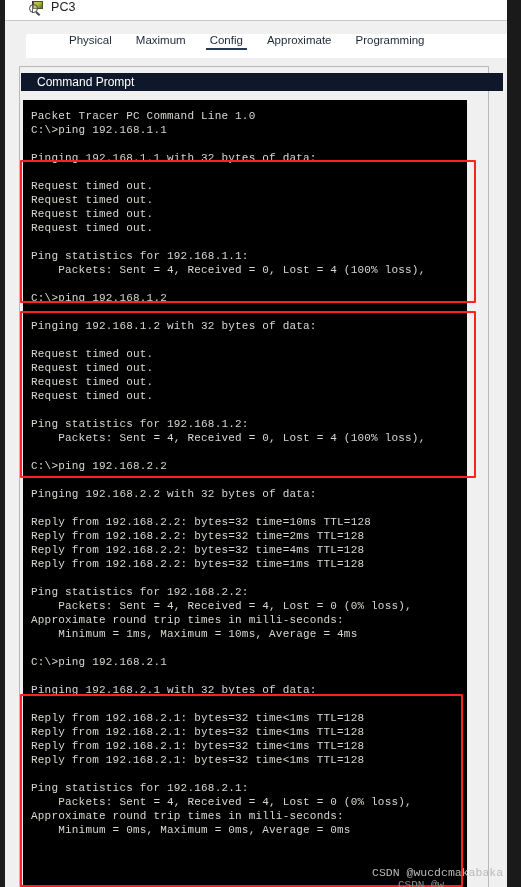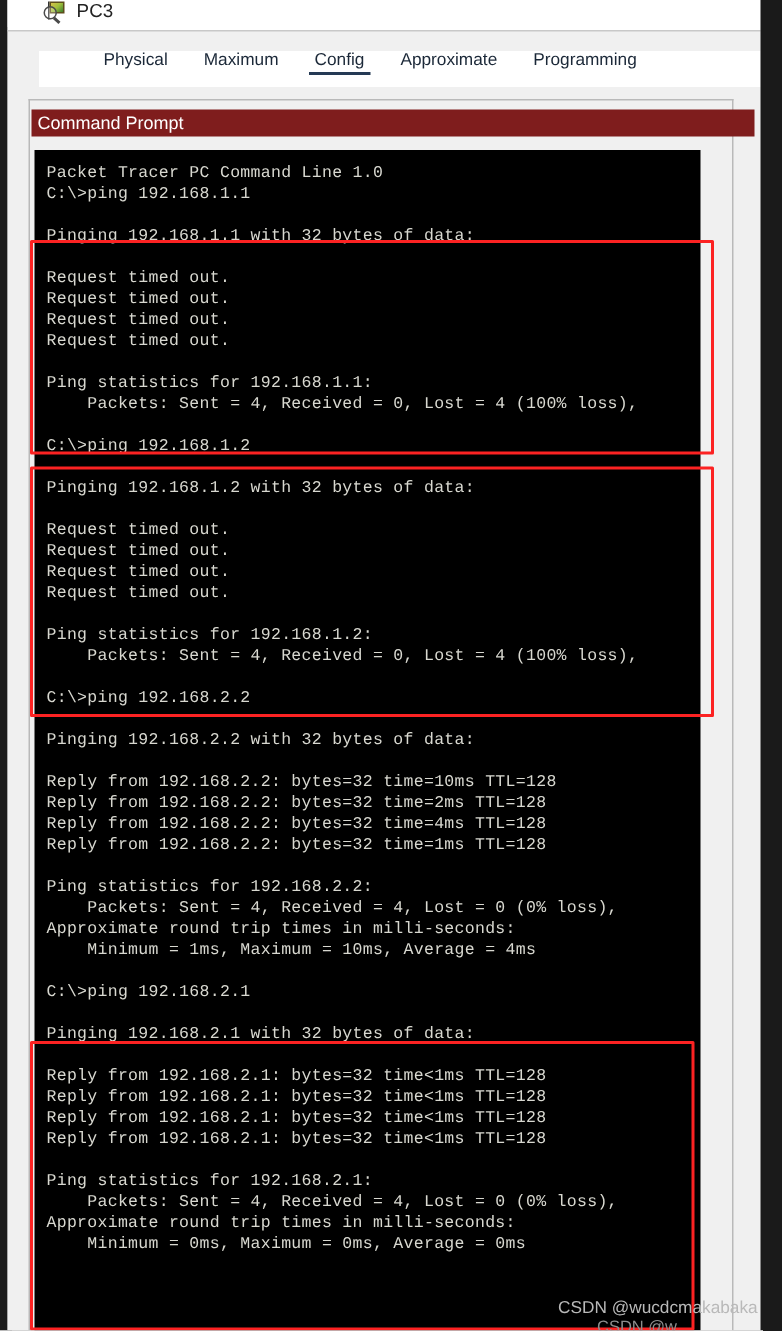--- a/index.html
+++ b/index.html
@@ -138,26 +138,26 @@
     background: #f0f0f0;
     border: 1px solid #b9b9b9;
     border-bottom: none;
     box-sizing: border-box;
   }
 
   .cmd-header {
     position: absolute;
     left: 21px; top: 73px;
     width: 482px; height: 18px;
-    background: #7f1d1d;
+    background: #0f172a;
     color: #ffffff;
     font-size: 12px;
     display: flex;
     align-items: center;
-    padding-left: 4px;
+    padding-left: 16px;
     box-sizing: border-box;
   }
 
   
   .terminal {
     position: absolute;
     left: 23px; top: 100px;
     width: 444px; height: 787px;
     background: #000000;
     overflow: hidden;
@@ -181,21 +181,21 @@
     border: 2px solid #fc2222;
     box-sizing: border-box;
     pointer-events: none;
     border-radius: 1px;
   }
 
   
   .watermark {
     position: absolute;
     color: #b9b9b9;
-    font-family: Liberation Sans, sans-serif;
+    font-family: Liberation Mono, monospace;
     font-size: 11.5px;
     white-space: nowrap;
     pointer-events: none;
   }
   .watermark.wm1 { left: 372px; top: 866px; }
   .watermark.wm2 { left: 398px; top: 879px; color: #8d8d8d; font-size: 11px; }
 </style>
 </head>
 <body>
 

